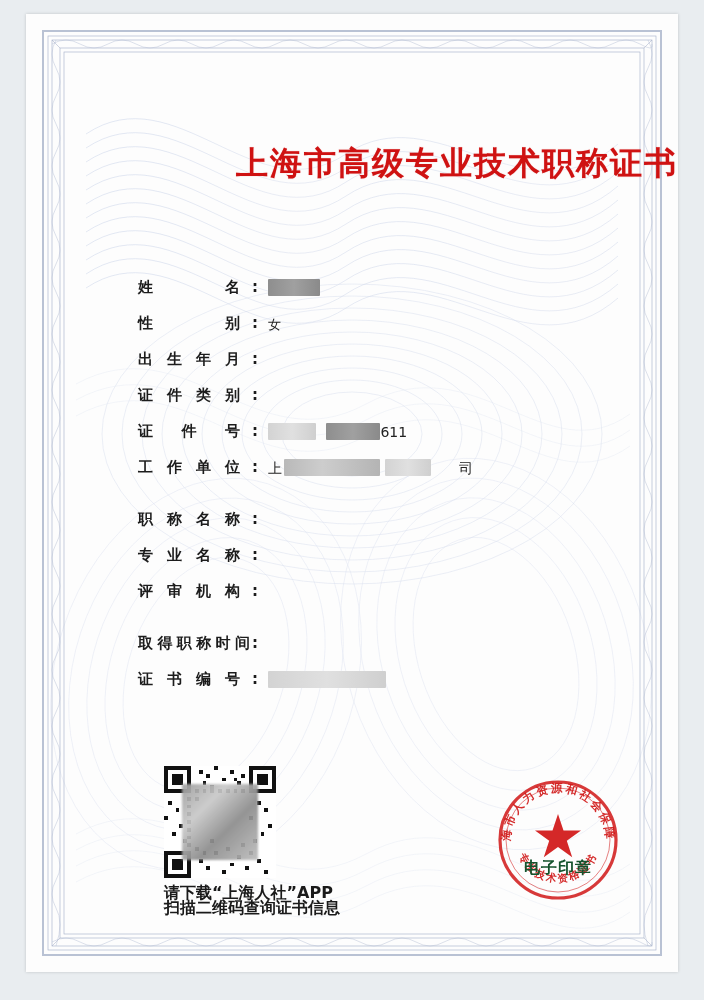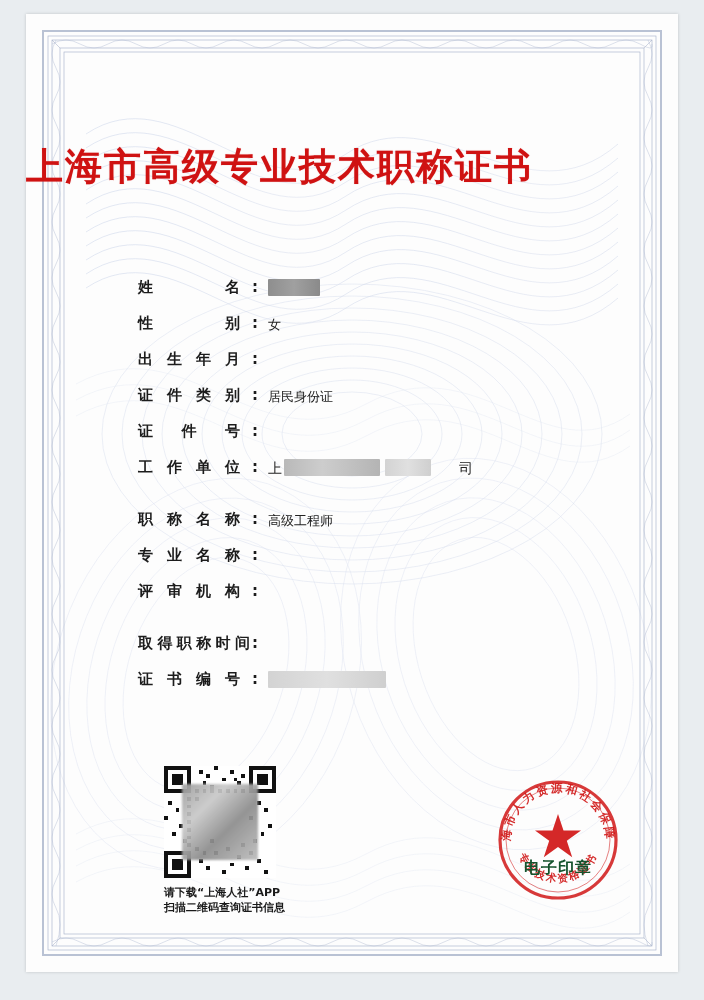--- a/index.html
+++ b/index.html
@@ -43,24 +43,24 @@
     position: absolute;
     left: 16px; top: 16px; right: 16px; bottom: 16px;
     border: 2px solid #b9c2d4;
   }
 
   
   .title {
     position: absolute;
     left: 0; right: 0;
     top: 128px;
-    text-align: left;
+    text-align: right;
     font-family: "DejaVu Sans", "Liberation Sans", sans-serif;
     font-weight: bold;
-    font-size: 37px;
+    font-size: 32px;
     letter-spacing: 2px;
     color: #cf1212;
     text-shadow: 0 0 1px rgba(207,18,18,0.4);
   }
 
   
   .fields {
     position: absolute;
     left: 112px;
     top: 264px;
@@ -133,21 +133,21 @@
     top: 18px;
     width: 76px;
     height: 76px;
     background: linear-gradient(135deg,#9d9d9d,#c9c9c9 30%,#8c8c8c 60%,#bcbcbc);
     filter: blur(1.2px);
     opacity: .92;
   }
   .qr-caption {
     margin-top: 7px;
     font-family: "DejaVu Sans", "Liberation Sans", sans-serif;
-    font-size: 11px;
+    font-size: 16px;
     color: #1a1a1a;
     line-height: 15px;
     font-weight: bold;
     white-space: nowrap;
   }
 
   
   .seal {
     position: absolute;
     left: 466px;
@@ -297,31 +297,34 @@
       <div class="row">
         <div class="label">
           <span class="spread">
               <span>证</span>
               <span>件</span>
               <span>类</span>
               <span>别</span>
             </span>
             <span class="colon">:</span>
         </div>
-        <div class="value small">居民身份证</div>
       </div>
 
       <div class="row">
         <div class="label">
           <span class="spread">
               <span>证</span>
               <span>件</span>
               <span>号</span>
             </span>
             <span class="colon">:</span>
+        </div>
+        <div class="value">
+          <span class="redact light" style="width:48px"></span>
+          <span class="redact dark" style="width:54px;margin-left:6px"></span><span>611</span>
         </div>
       </div>
 
       <div class="row">
         <div class="label">
           <span class="spread">
               <span>工</span>
               <span>作</span>
               <span>单</span>
               <span>位</span>
@@ -336,21 +339,20 @@
       <div class="row gap-top">
         <div class="label">
           <span class="spread">
               <span>职</span>
               <span>称</span>
               <span>名</span>
               <span>称</span>
             </span>
             <span class="colon">:</span>
         </div>
-        <div class="value small">高级工程师</div>
       </div>
 
       <div class="row">
         <div class="label">
           <span class="spread">
               <span>专</span>
               <span>业</span>
               <span>名</span>
               <span>称</span>
             </span>

